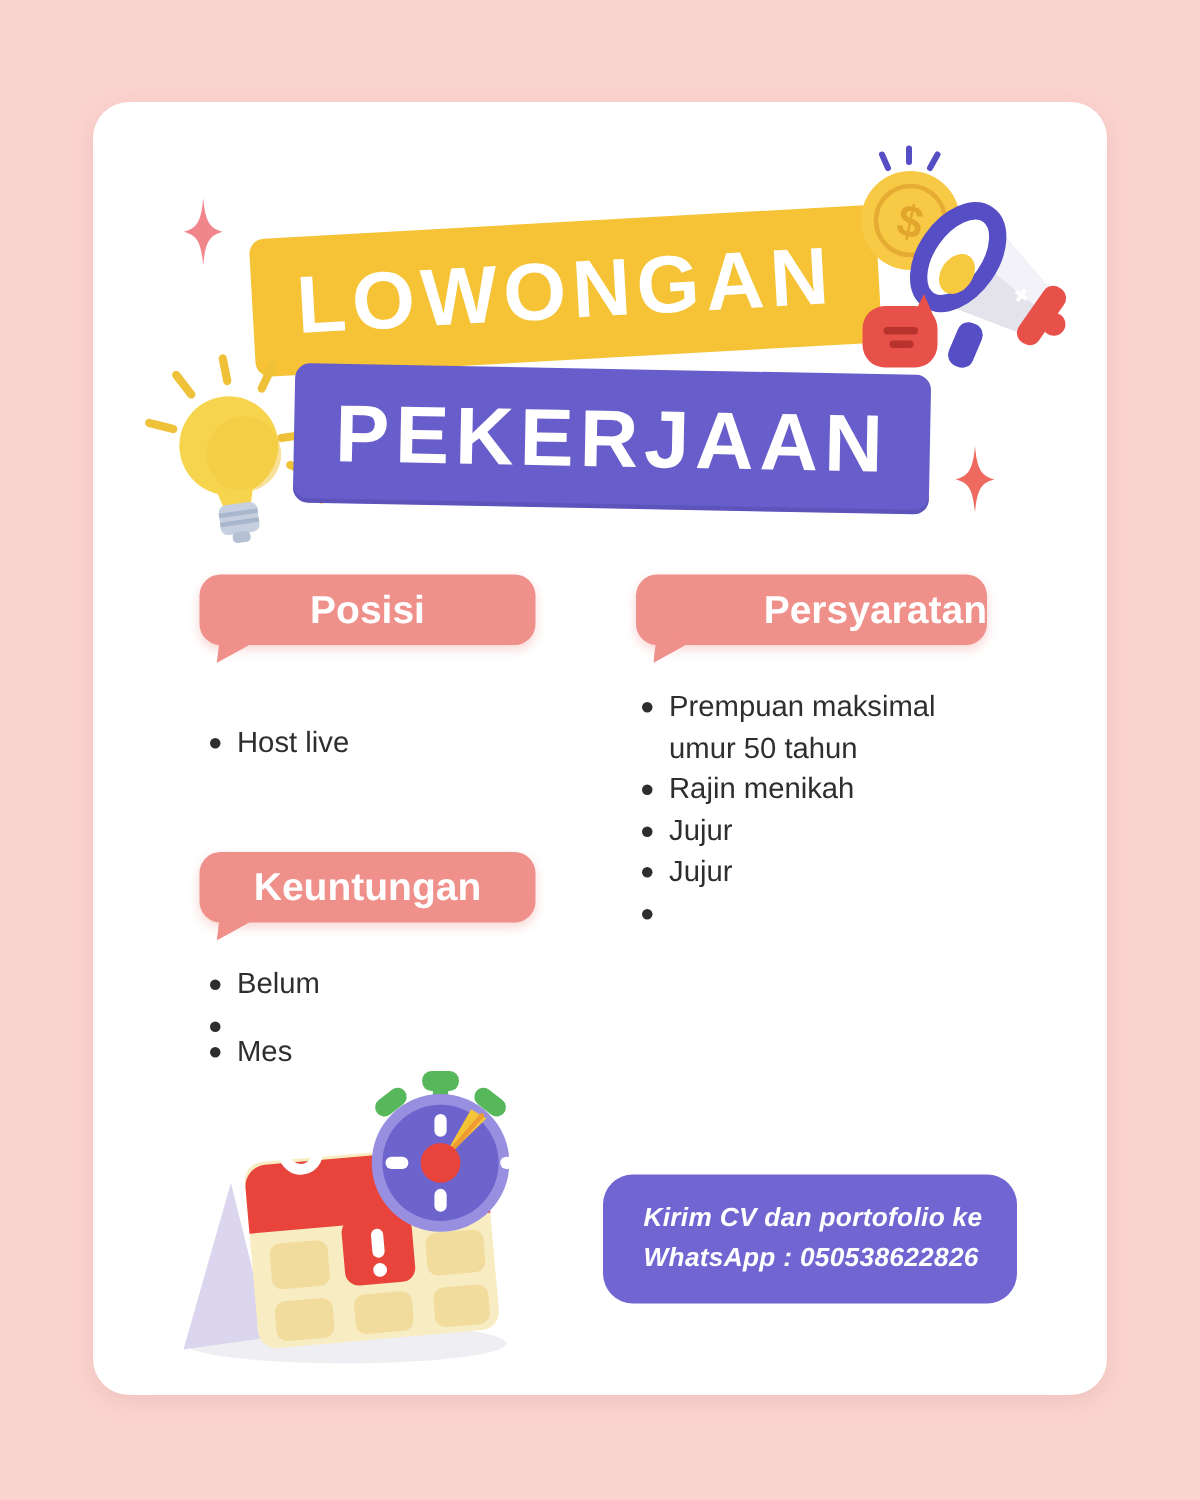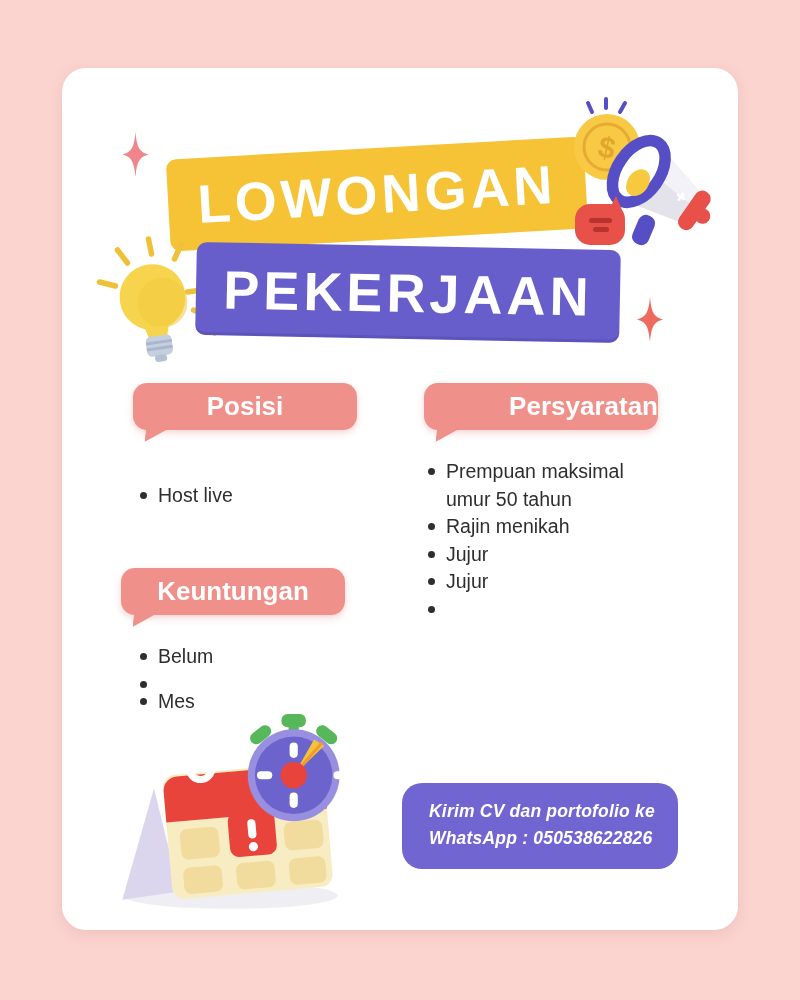--- a/index.html
+++ b/index.html
@@ -166,21 +166,21 @@
   </li>
   <li>
     <span class="dot"></span>
     <span class="txt">Jujur</span>
   </li>
   <li>
     <span class="dot"></span>
   </li>
 </ul>
 
-<div class="tag" style="left:121px;top:568px;">
+<div class="tag" style="left:133px;top:568px;">
   <span>Keuntungan</span>
 </div>
 <ul class="blist" style="left:140px;top:643px;width:220px;">
   <li>
     <span class="dot"></span>
     <span class="txt">Belum</span>
   </li>
   <li>
     <span class="dot"></span>
   </li>

